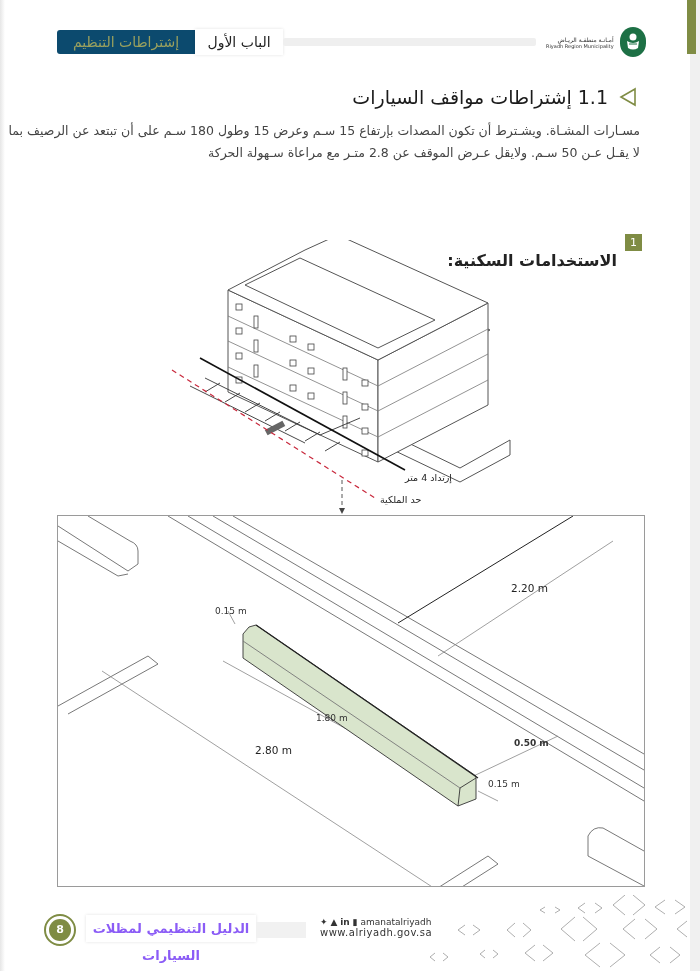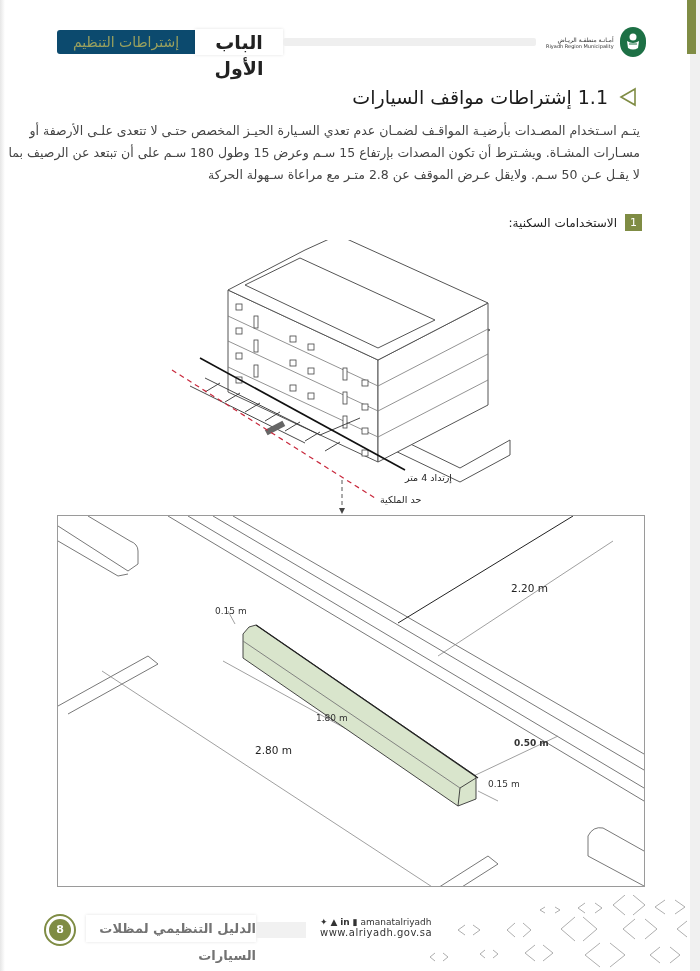--- a/index.html
+++ b/index.html
@@ -5,50 +5,50 @@
   html, body { margin:0; padding:0; }
   body { width:700px; height:971px; background:#ffffff; position:relative; overflow:hidden; font-family:"DejaVu Sans", sans-serif; }
   .page { position:absolute; left:0; top:0; width:700px; height:971px; background:#fff; }
   .left-shadow { position:absolute; left:0; top:0; width:5px; height:971px; background:linear-gradient(to right,#e6e6e6,#ffffff); }
   .right-edge { position:absolute; right:0; top:0; width:10px; height:971px; background:#f0f0f0; }
   .right-accent { position:absolute; right:4px; top:0; width:9px; height:54px; background:#7f8c44; }
 
   
   .hdr-tabs { position:absolute; left:57px; top:30px; height:24px; display:flex; direction:ltr; }
   .hdr-tab-sec { width:138px; height:24px; background:#0c4a6e; color:#9aa05e; font-size:14px; line-height:24px; text-align:center; border-radius:3px 0 0 3px; direction:rtl; }
-  .hdr-tab-chap { width:88px; height:26px; margin-top:-1px; background:#fff; color:#222; font-size:19px; line-height:26px; text-align:center; box-shadow:0 0 3px rgba(0,0,0,0.12); direction:rtl;font-weight:bold; }
+  .hdr-tab-chap { width:88px; height:26px; margin-top:-1px; background:#fff; color:#222; font-size:14px; line-height:26px; text-align:center; box-shadow:0 0 3px rgba(0,0,0,0.12); direction:rtl; }
   .hdr-bar { position:absolute; left:283px; top:38px; width:253px; height:8px; background:#efefef; border-radius:2px; }
   .logo { position:absolute; left:546px; top:27px; display:flex; align-items:center; direction:ltr; }
   .logo-text { text-align:right; margin-right:6px; }
   .logo-ar { font-size:6px; color:#333; direction:rtl; }
   .logo-en { font-size:5px; color:#333; }
   .logo-emblem { width:26px; height:30px; border-radius:50%/46%; background:#1d7045; display:flex; align-items:center; justify-content:center; }
 
   
   .sec-title { position:absolute; right:62px; top:86px; display:flex; align-items:center; direction:rtl; }
   .sec-title .tri { width:20px; height:20px; margin-left:10px; }
   .sec-title .txt { font-size:19px; font-weight:normal; color:#1b1b1b; }
   .para { position:absolute; right:60px; top:120px; width:590px; direction:rtl; text-align:justify; font-size:12.5px; line-height:22px; color:#444; }
   .para div { white-space:nowrap; }
 
   .sub-title { position:absolute; right:58px; top:214px; display:flex; align-items:center; direction:rtl; }
   .num-box { width:17px; height:17px; background:#7f8c44; color:#fff; font-size:11px; text-align:center; line-height:17px; margin-left:8px; }
-  .sub-title .txt { font-size:12px; font-weight:normal; color:#222; }
+  .sub-title .txt { font-size:16px; font-weight:bold; color:#222;margin-top:37px; }
 
   .bld { position:absolute; left:150px; top:240px; width:400px; height:280px; }
   .bld-lbl { position:absolute; font-size:9.5px; color:#222; direction:rtl; }
 
   .detail { position:absolute; left:57px; top:515px; width:586px; height:370px; border:1px solid #9a9a9a; overflow:hidden; background:#fff; }
   .dim { position:absolute; font-size:9px; color:#333; }
   .dim.big { font-size:10.5px; color:#222; }
 
   
   .pg-circle { position:absolute; left:44px; top:914px; width:28px; height:28px; border:2px solid #7f8c44; border-radius:50%; display:flex; align-items:center; justify-content:center; }
   .pg-inner { width:22px; height:22px; border-radius:50%; background:#7f8c44; color:#fff; font-size:11px; font-weight:bold; text-align:center; line-height:22px; }
-  .foot-title { position:absolute; left:86px; top:915px; width:170px; height:27px; background:#fff; box-shadow:0 0 3px rgba(0,0,0,0.12); font-size:13px; font-weight:bold; color:#737373; line-height:27px; text-align:right; direction:rtl; }
+  .foot-title { position:absolute; left:86px; top:915px; width:170px; height:27px; background:#fff; box-shadow:0 0 3px rgba(0,0,0,0.12); font-size:13px; font-weight:bold; color:#8b5cf6; line-height:27px; text-align:center; direction:rtl; }
   .foot-bar { position:absolute; left:256px; top:922px; width:50px; height:16px; background:#f1f1f1; }
   .foot-social { position:absolute; left:320px; top:917px; direction:ltr; }
   .foot-social .row1 { font-size:9px; color:#333; }
   .foot-social .row2 { font-size:10px; color:#333; letter-spacing:0.5px; }
   .pattern { position:absolute; left:425px; top:895px; width:275px; height:76px; }
 </style>
 </head>
 <body>
 
 <div class="page">
@@ -77,21 +77,20 @@
 
   <div class="sec-title">
     <svg class="tri" viewBox="0 0 20 20">
       <path d="M17 2 L3 10 L17 18 Z" fill="none" stroke="#7f8c44" stroke-width="1.6"></path>
     </svg>
     <span class="txt">1.1</span>
     <span class="txt" style="margin-right:6px">إشتراطات مواقف السيارات</span>
   </div>
 
   <div class="para">
-    <div>يتـم اسـتخدام المصـدات بأرضيـة المواقـف لضمـان عدم تعدي السـيارة الحيـز المخصص حتـى لا تتعدى علـى الأرصفة أو</div>
     <div>مسـارات المشـاة. ويشـترط أن تكون المصدات بإرتفاع 15 سـم وعرض 15 وطول 180 سـم على أن تبتعد عن الرصيف بما</div>
     <div>لا يقـل عـن 50 سـم. ولايقل عـرض الموقف عن 2.8 متـر مع مراعاة سـهولة الحركة</div>
   </div>
 
   <div class="sub-title">
     <div class="num-box">1</div>
     <span class="txt">الاستخدامات السكنية:</span>
   </div>
 
   <svg class="bld" viewBox="0 0 400 280">

